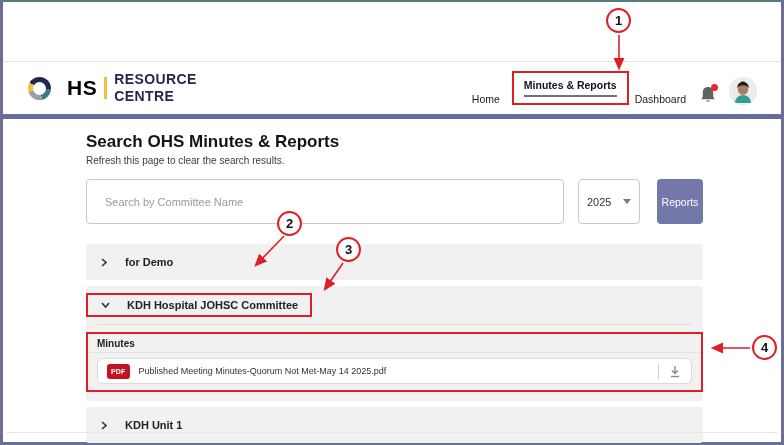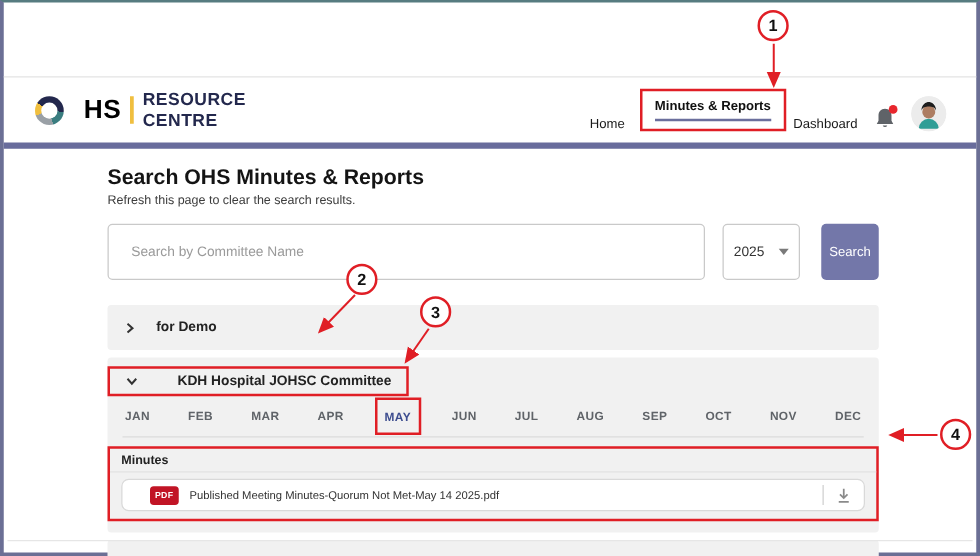--- a/index.html
+++ b/index.html
@@ -74,33 +74,33 @@
   .rows { margin-top: 20px; }
   .acc-row {
     background: #f1f1f1; border-radius: 3px; height: 36px;
     display: flex; align-items: center; padding: 0 14px;
     margin-bottom: 6px; cursor: pointer;
   }
   .row-label { font-size: 11px; font-weight: bold; color: #222; margin-left: 17px; }
   .expanded { background: #f1f1f1; border-radius: 3px; margin-bottom: 6px; padding: 7px 0 9px; }
   .exp-header-box {
     display: inline-flex; align-items: center;
-    border: 2px solid #e01e25; padding: 4px 12px 4px 13px; cursor: pointer; gap: 15px;
+    border: 2px solid #e01e25; padding: 4px 12px 4px 13px; cursor: pointer;
   }
   .months { display: flex; justify-content: space-between; align-items: center; padding: 0 14px; margin-top: 7px; }
   .month { font-size: 9.5px; font-weight: bold; color: #5f6368; letter-spacing: .3px; cursor: pointer; }
   .month-selected { color: #3d4d8f; }
   .may-box { border: 2px solid #e01e25; padding: 4px 6px; margin: -6px; }
   .months-divider { height: 1px; background: #dcdcdc; margin: 7px 12px 0; }
   .minutes-box { border: 2px solid #e01e25; margin-top: 7px; padding: 4px 9px 6px; }
   .minutes-label { font-size: 10px; font-weight: bold; color: #222; }
   .minutes-divider { height: 1px; background: #e2e2e2; margin: 3px -9px 5px; }
   .file-card {
     background: #fff; border: 1px solid #d9d9d9; border-radius: 6px;
-    height: 26px; display: flex; align-items: center; padding-left: 22px;
+    height: 26px; display: flex; align-items: center; padding-left: 9px;
   }
   .pdf-badge {
     background: #c11425; color: #fff; font-size: 7px; font-weight: bold;
     border-radius: 3px; padding: 4px 4px; letter-spacing: .2px;
   }
   .file-name { font-size: 9px; color: #333; margin-left: 9px; flex: 1; }
   .dl-divider { width: 1px; height: 16px; background: #cfcfcf; }
   .dl-btn { width: 32px; display: flex; align-items: center; justify-content: center; cursor: pointer; height: 100%; }
   .footer-sep { position: absolute; left: 3px; right: 3px; top: 430px; height: 1px; background: #e6e6e6; }
   
@@ -165,54 +165,40 @@
   <main>
     <div class="title">Search OHS Minutes &amp; Reports</div>
     <div class="subtitle">Refresh this page to clear the search results.</div>
 
     <div class="search-row">
       <input class="search-input" type="text" placeholder="Search by Committee Name" style="">
       <div class="year-select">
         <span>2025</span>
         <span class="caret"></span>
       </div>
-      <button class="search-btn">Search</button>
+      <button class="search-btn">Reports</button>
     </div>
 
     <div class="rows">
 
       <div class="acc-row">
         <svg width="8" height="9" viewBox="0 0 8 9">
           <path d="M2 1 L6 4.5 L2 8" stroke="#333" stroke-width="1.6" fill="none"></path>
         </svg>
         <span class="row-label">for Demo</span>
       </div>
 
       <div class="expanded">
         <div class="exp-header-box">
           <svg width="9" height="8" viewBox="0 0 9 8">
             <path d="M1 2 L4.5 6 L8 2" stroke="#333" stroke-width="1.6" fill="none"></path>
           </svg>
           <span class="row-label">KDH Hospital JOHSC Committee</span>
         </div>
 
-        <div class="months">
-          <span class="month">JAN</span>
-          <span class="month">FEB</span>
-          <span class="month">MAR</span>
-          <span class="month">APR</span>
-          <span class="may-box"><span class="month month-selected">MAY</span></span>
-          <span class="month">JUN</span>
-          <span class="month">JUL</span>
-          <span class="month">AUG</span>
-          <span class="month">SEP</span>
-          <span class="month">OCT</span>
-          <span class="month">NOV</span>
-          <span class="month">DEC</span>
-        </div>
         <div class="months-divider"></div>
 
         <div class="minutes-box">
           <div class="minutes-label">Minutes</div>
           <div class="minutes-divider"></div>
           <div class="file-card">
             <span class="pdf-badge">PDF</span>
             <span class="file-name">Published Meeting Minutes-Quorum Not Met-May 14 2025.pdf</span>
             <span class="dl-divider"></span>
             <span class="dl-btn">

